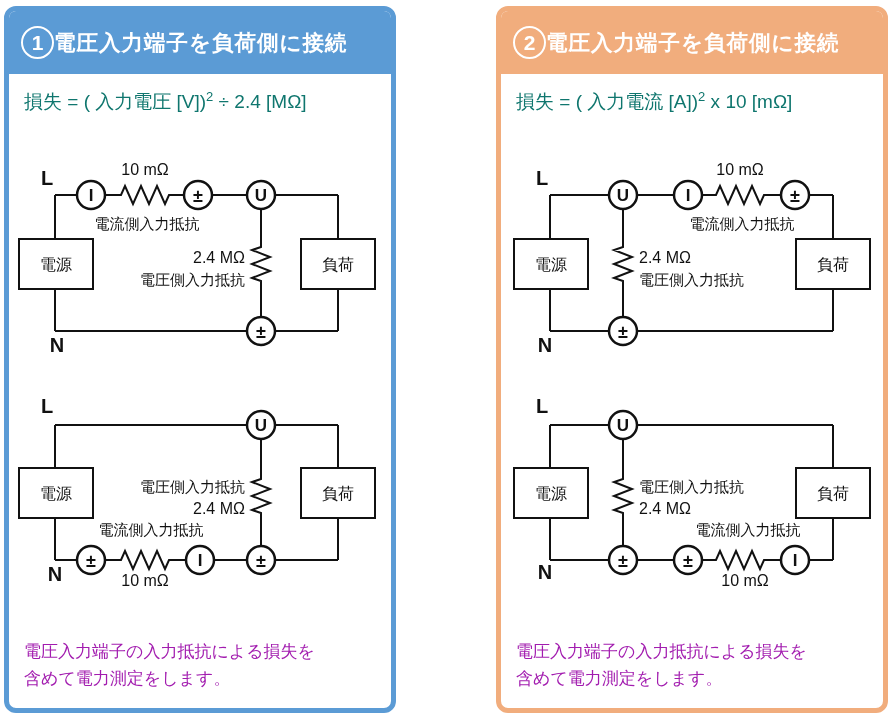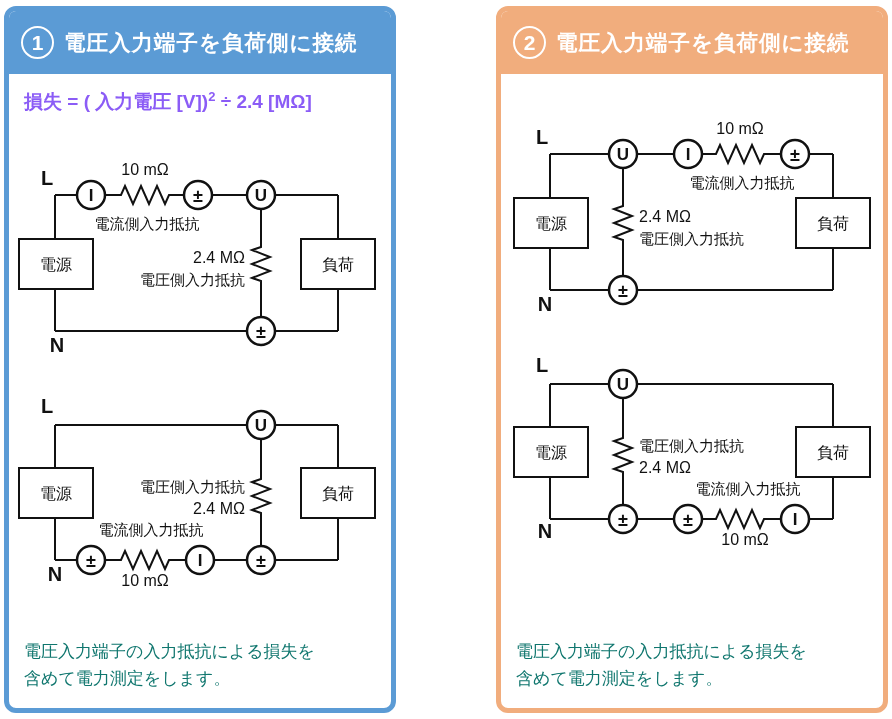--- a/index.html
+++ b/index.html
@@ -18,38 +18,38 @@
   .header {
     height: 63px; flex: 0 0 63px; display: flex; align-items: center;
     padding-left: 12px; color: #ffffff;
   }
   .step-num {
     width: 33px; height: 33px; border: 2.5px solid #ffffff; border-radius: 50%;
     display: inline-flex; align-items: center; justify-content: center;
     font-size: 21px; font-weight: bold; flex: 0 0 33px;
   }
   .header .title {
-    font-size: 21.5px; font-weight: bold; margin-left: 10px; letter-spacing: 1px;
+    font-size: 21.5px; font-weight: bold; margin-left: 0; letter-spacing: 1px;
     white-space: nowrap;
   }
 
   .formula {
-    margin: 15px 10px 0 15px; font-size: 19px; font-weight: bold; color: #8b5cf6;
+    margin: 15px 10px 0 15px; font-size: 19px; font-weight: normal; color: #0f766e;
     white-space: nowrap;
   }
   .formula sup { font-size: 13px; }
 
   .circuit { margin: 0 auto; display: block; }
   .circuit-top { margin-top: 28px; }
   .circuit-bottom { margin-top: 12px; }
 
   svg text { fill: #111; }
 
   .note {
-    margin: auto 12px 16px 15px; font-size: 17px; color: #0f766e; line-height: 1.55;
+    margin: auto 12px 16px 15px; font-size: 17px; color: #a21caf; line-height: 1.55;
   }
 </style>
 </head>
 <body>
 
 <div class="panel panel-left" style="border-color: rgb(91, 155, 213);">
   <div class="header" style="background: rgb(91, 155, 213);">
     <span class="step-num">1</span>
     <span class="title">電圧入力端子を負荷側に接続</span>
   </div>
@@ -131,20 +131,23 @@
     <span>含めて電力測定をします。</span>
   </div>
 </div>
 
 <div class="panel panel-right" style="border-color: rgb(241, 173, 125);">
   <div class="header" style="background: rgb(241, 173, 125);">
     <span class="step-num">2</span>
     <span class="title">電圧入力端子を負荷側に接続</span>
   </div>
 
+  <div class="formula">
+    <span>損失 = ( 入力電流 [A])</span><sup>2</sup><span> x 10 [mΩ]</span>
+  </div>
 
   <svg class="circuit circuit-top" width="374" height="220" viewBox="0 0 374 220">
     <g stroke="#111" stroke-width="2" fill="none">
       <path d="M45,52 H205 M265,52 H328 M45,52 V96 M45,146 V188 M328,52 V96 M328,146 V188 M45,188 H328 M118,66 V100 M118,148 V188"></path>
     </g>
     <path fill="none" stroke="#111" stroke-width="2" d="M205,52 l6,0 l4,-9 l8,18 l8,-18 l8,18 l8,-18 l8,18 l4,-9 l6,0"></path>
     <path fill="none" stroke="#111" stroke-width="2" d="M118,100 l0,4 l-9,3 l18,7 l-18,7 l18,7 l-18,7 l9,3 l0,10"></path>
     <rect x="9" y="96" width="74" height="50" fill="#fff" stroke="#111" stroke-width="2"></rect>
     <rect x="291" y="96" width="74" height="50" fill="#fff" stroke="#111" stroke-width="2"></rect>
     <g>

